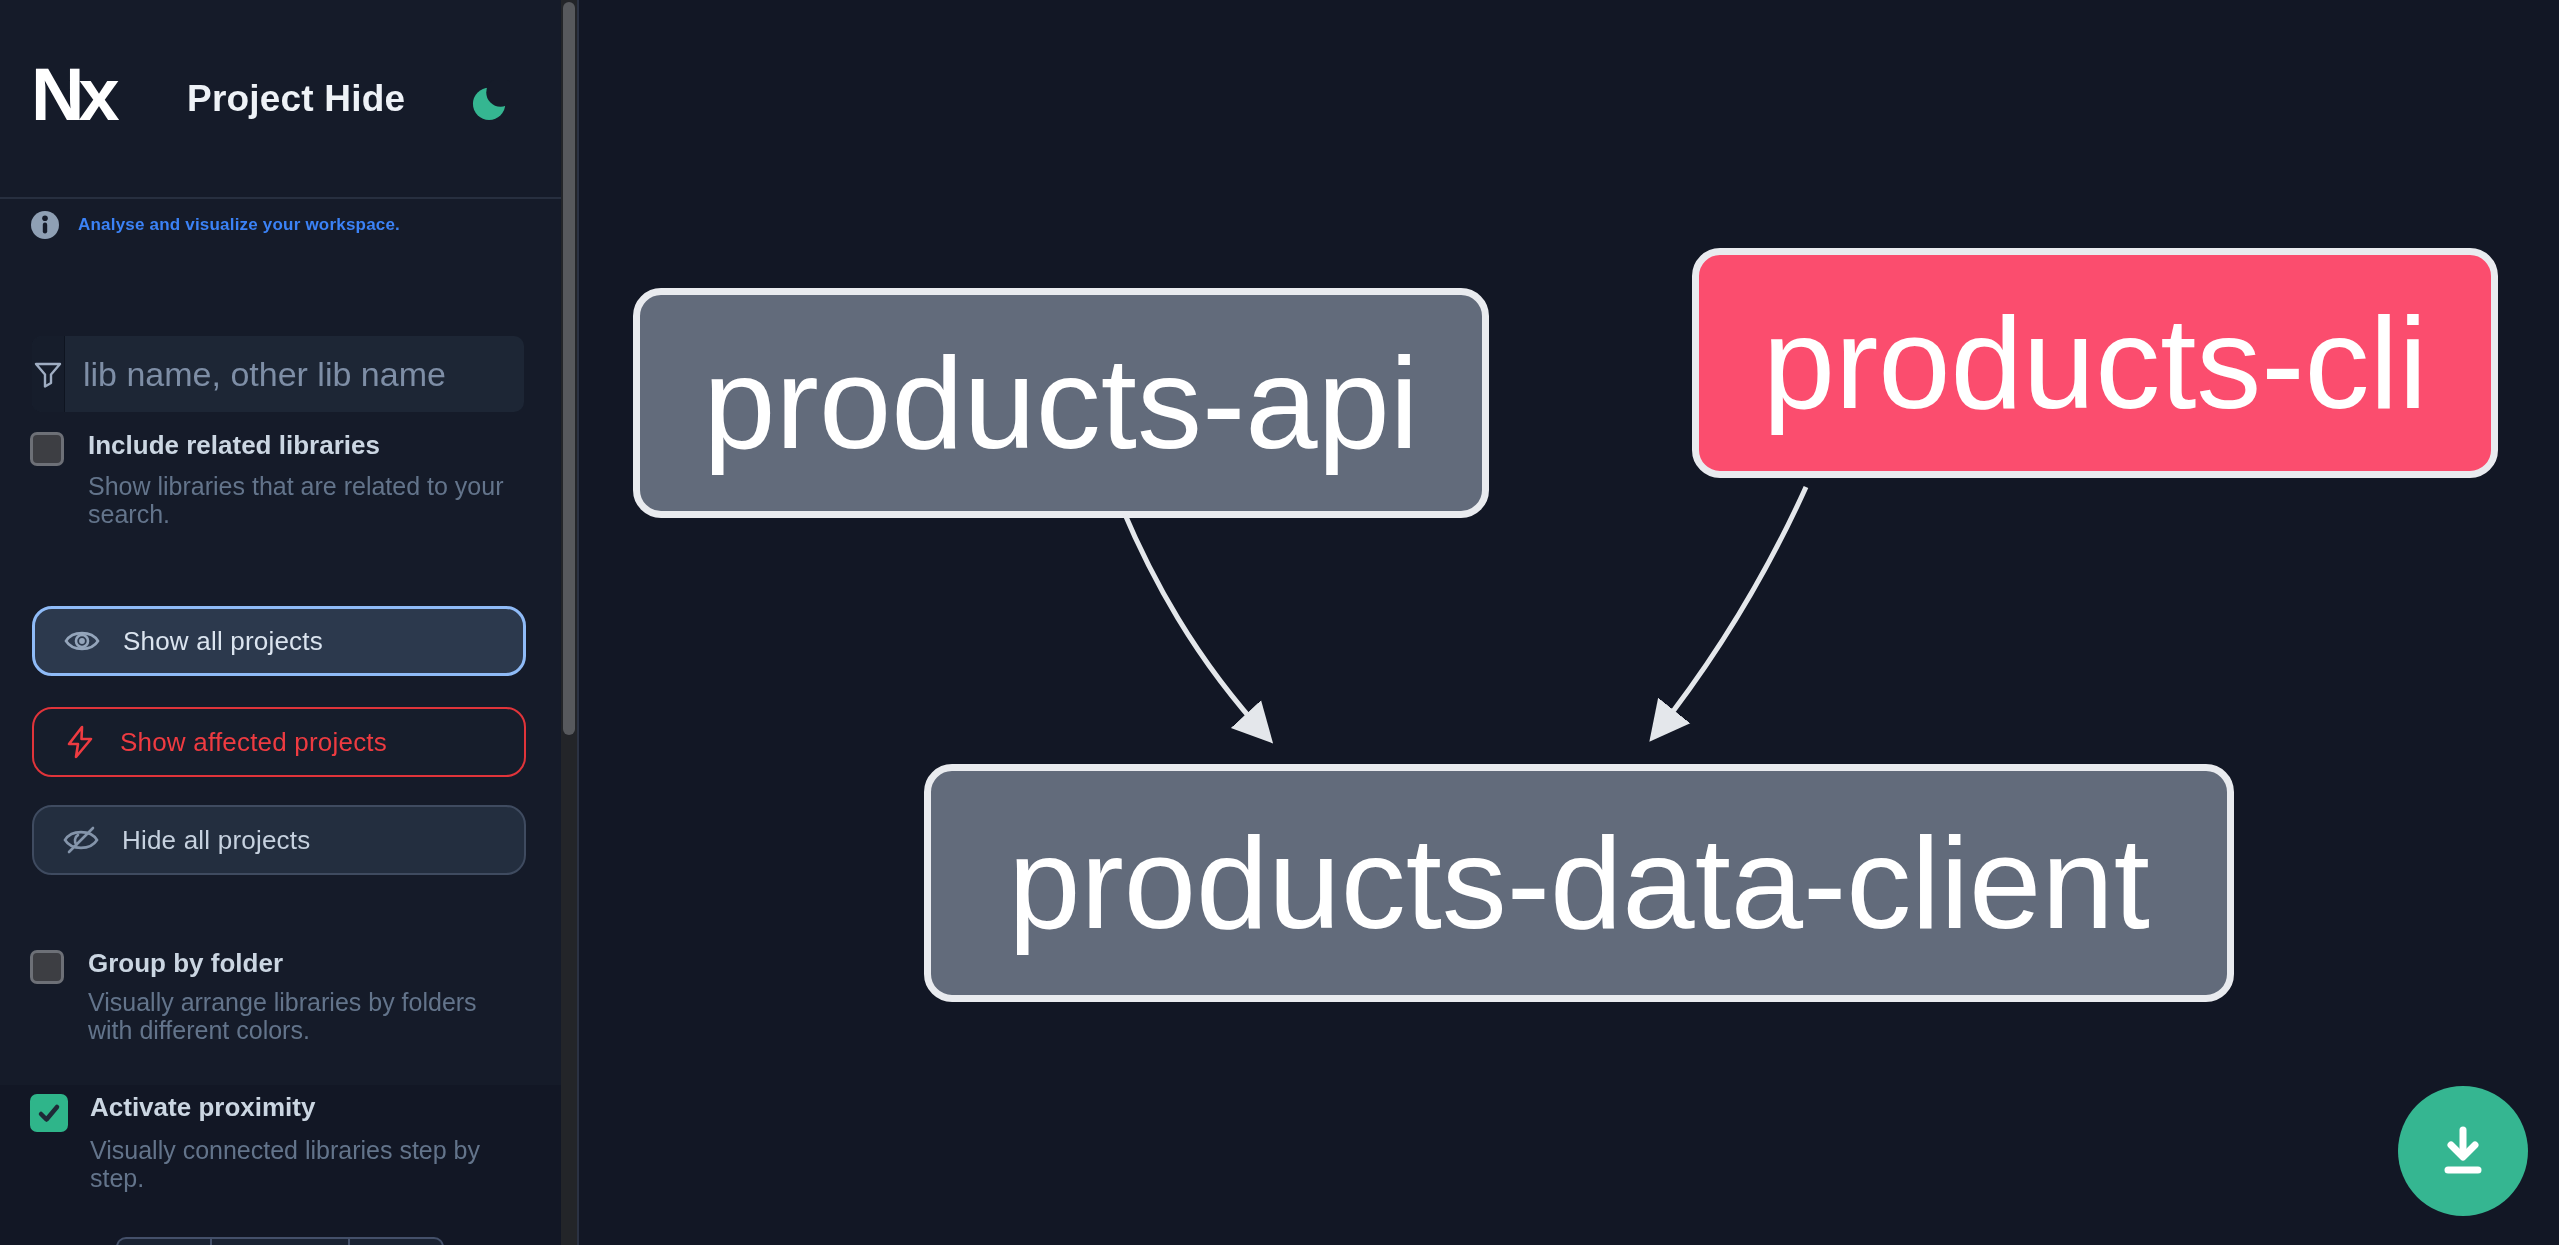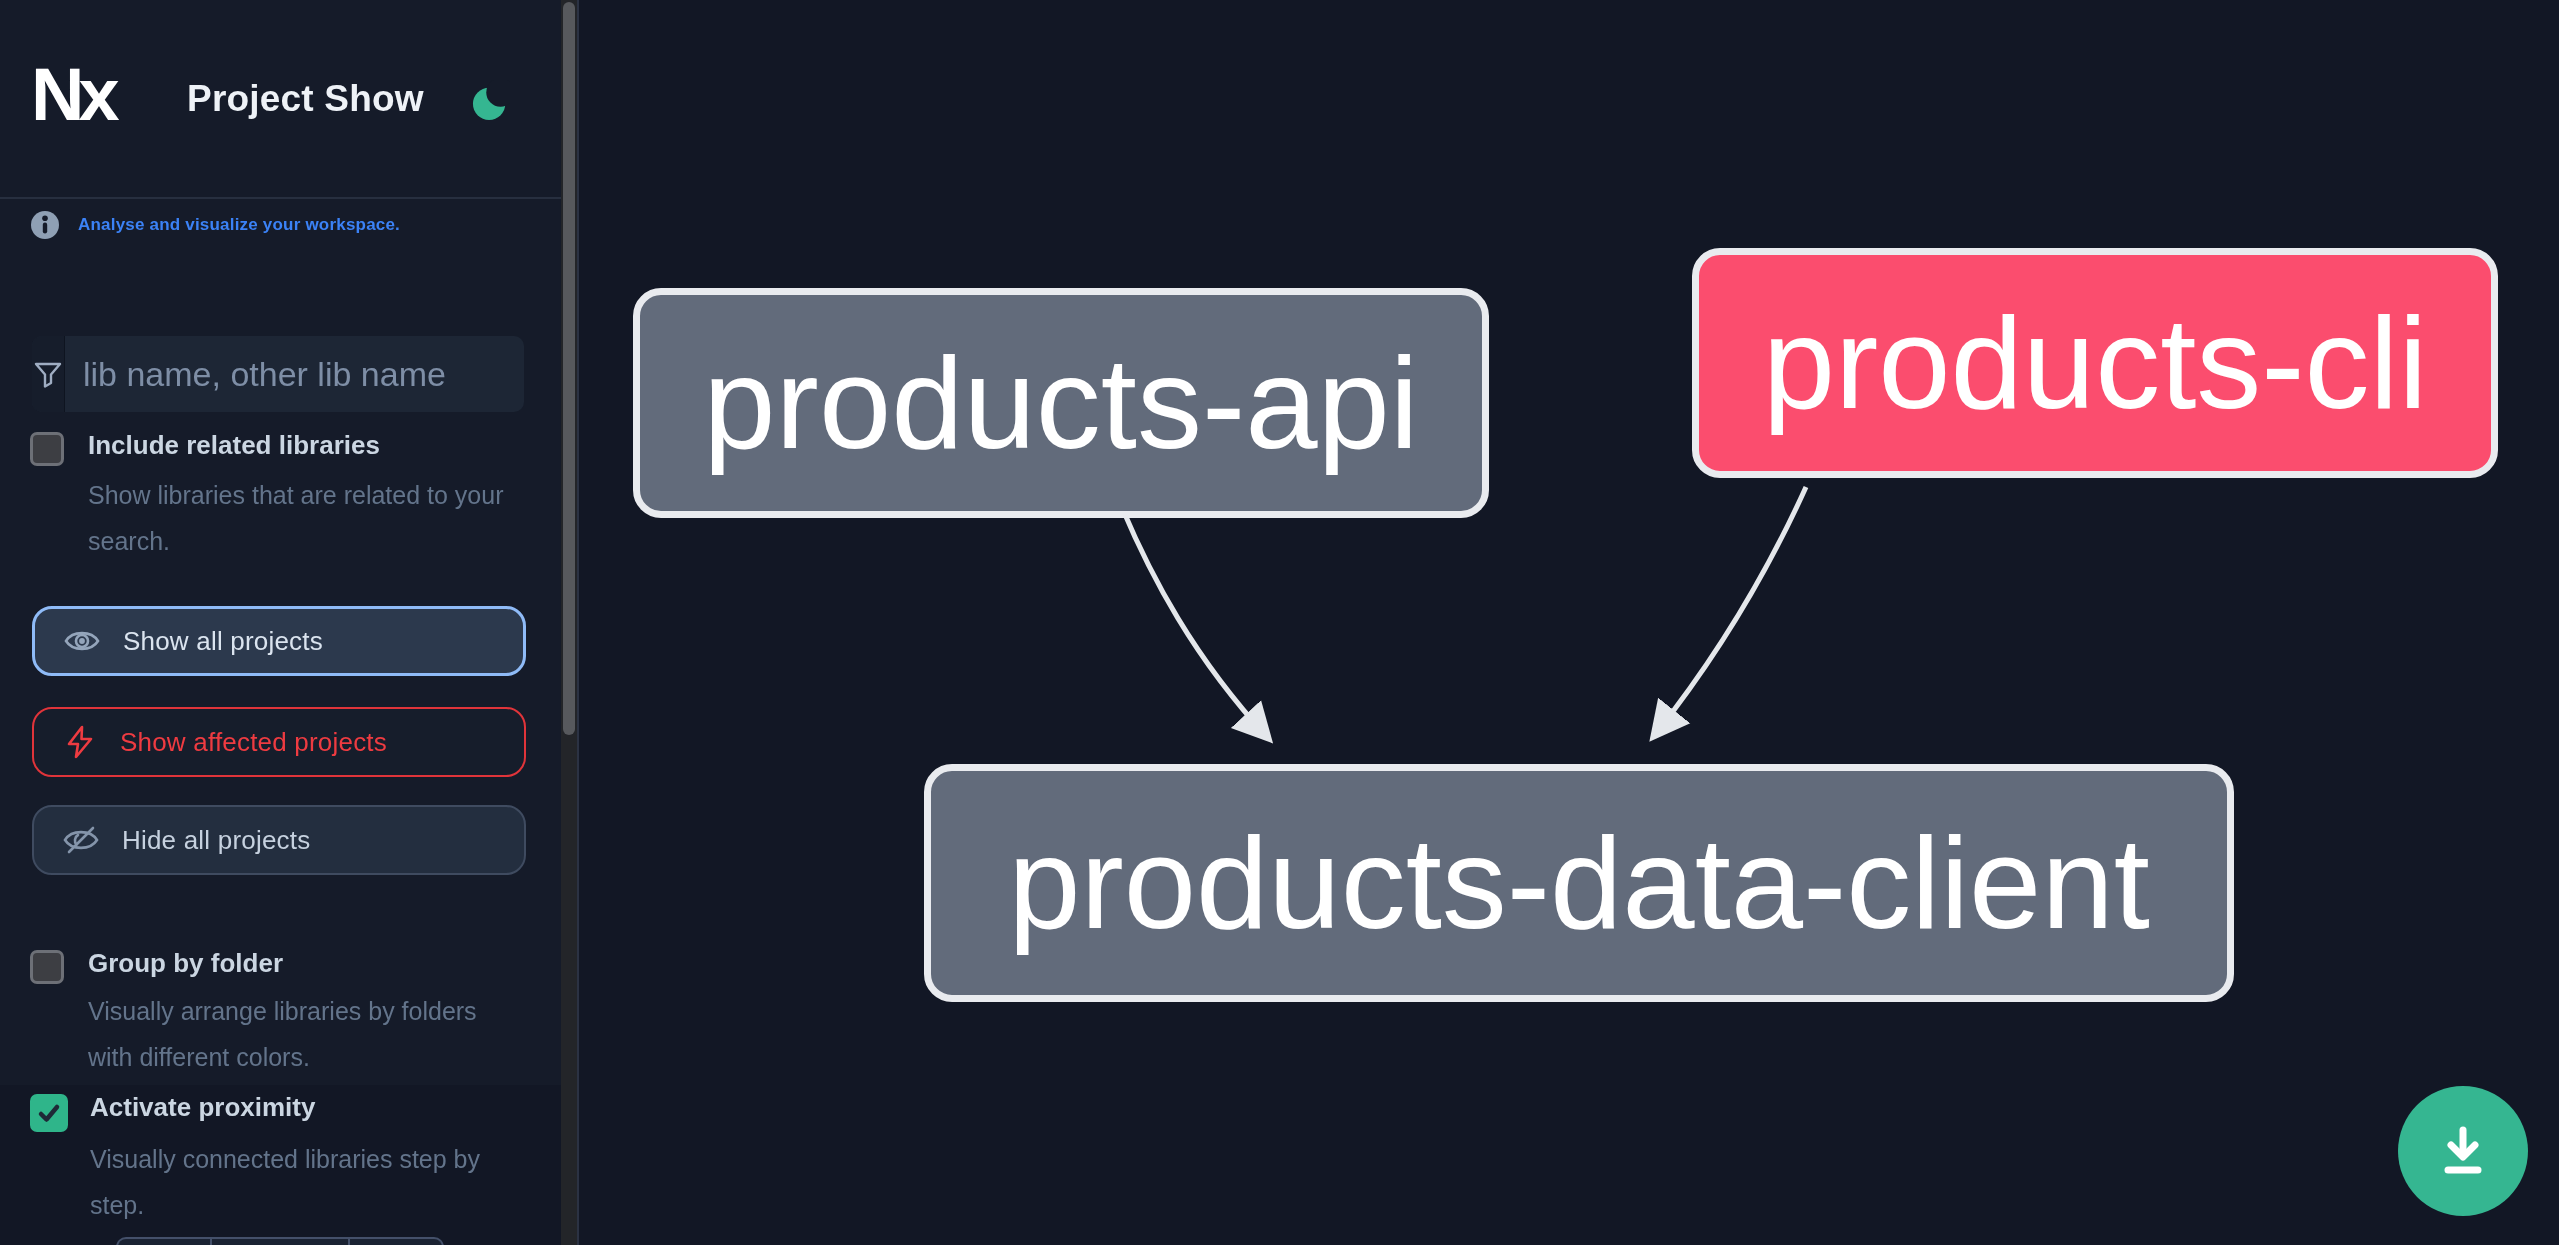--- a/index.html
+++ b/index.html
@@ -49,21 +49,21 @@
   .opt-row { position: absolute; left: 30px; }
   .checkbox {
     position: absolute; left: 0; top: 2px; width: 34px; height: 34px;
     border-radius: 7px; background: #3d3e43; border: 3px solid #6d7077; cursor: pointer;
   }
   .checkbox.checked {
     width: 38px; height: 38px; background: #2fb58a; border: none;
     display: flex; align-items: center; justify-content: center;
   }
   .opt-label { position: absolute; left: 58px; top: 0; font-size: 26px; font-weight: 700; color: #cbd6e2; white-space: nowrap; }
-  .opt-desc { position: absolute; left: 58px; font-size: 25px; font-weight: 400; color: #63748b; line-height: 46px; }
+  .opt-desc { position: absolute; left: 58px; font-size: 25px; font-weight: 400; color: #63748b; line-height: 28px; }
   .opt-include { top: 430px; }   .opt-include .opt-desc { top: 42px; width: 432px; }
   .opt-group   { top: 948px; }   .opt-group .opt-desc   { top: 40px; width: 432px; }
   .opt-prox    { top: 1092px; }  .opt-prox .opt-label   { left: 60px; } 
   .opt-prox .opt-desc { left: 60px; top: 44px; width: 402px; }
 
   .side-btn {
     position: absolute; left: 32px; width: 494px; height: 70px;
     border-radius: 20px; display: flex; align-items: center; gap: 22px;
     padding-left: 28px; font-size: 26px; font-weight: 400; cursor: pointer;
     font-family: "Liberation Sans", "DejaVu Sans", sans-serif; letter-spacing: 0.2px;
@@ -107,21 +107,21 @@
 </style>
 </head>
 <body>
 
 <aside class="sidebar">
 
   <div class="sidebar-header">
     <svg class="nx-logo" viewBox="0 0 100 80">
       <text x="0" y="64" font-family="Liberation Sans, DejaVu Sans, sans-serif" font-size="74" font-weight="800" letter-spacing="-6" fill="#ffffff">Nx</text>
     </svg>
-    <div class="app-title">Project Show</div>
+    <div class="app-title">Project Hide</div>
     <svg class="moon-icon" viewBox="0 0 40 42">
       <circle cx="18" cy="24" r="17" fill="#35b691"></circle>
       <circle cx="30" cy="12" r="15" fill="#151b29"></circle>
     </svg>
   </div>
 
   <div class="tagline-row">
     <svg class="info-icon" viewBox="0 0 30 30">
       <circle cx="15" cy="15" r="14" fill="#8fa0b4"></circle>
       <circle cx="15" cy="8.2" r="2.8" fill="#151b29"></circle>

